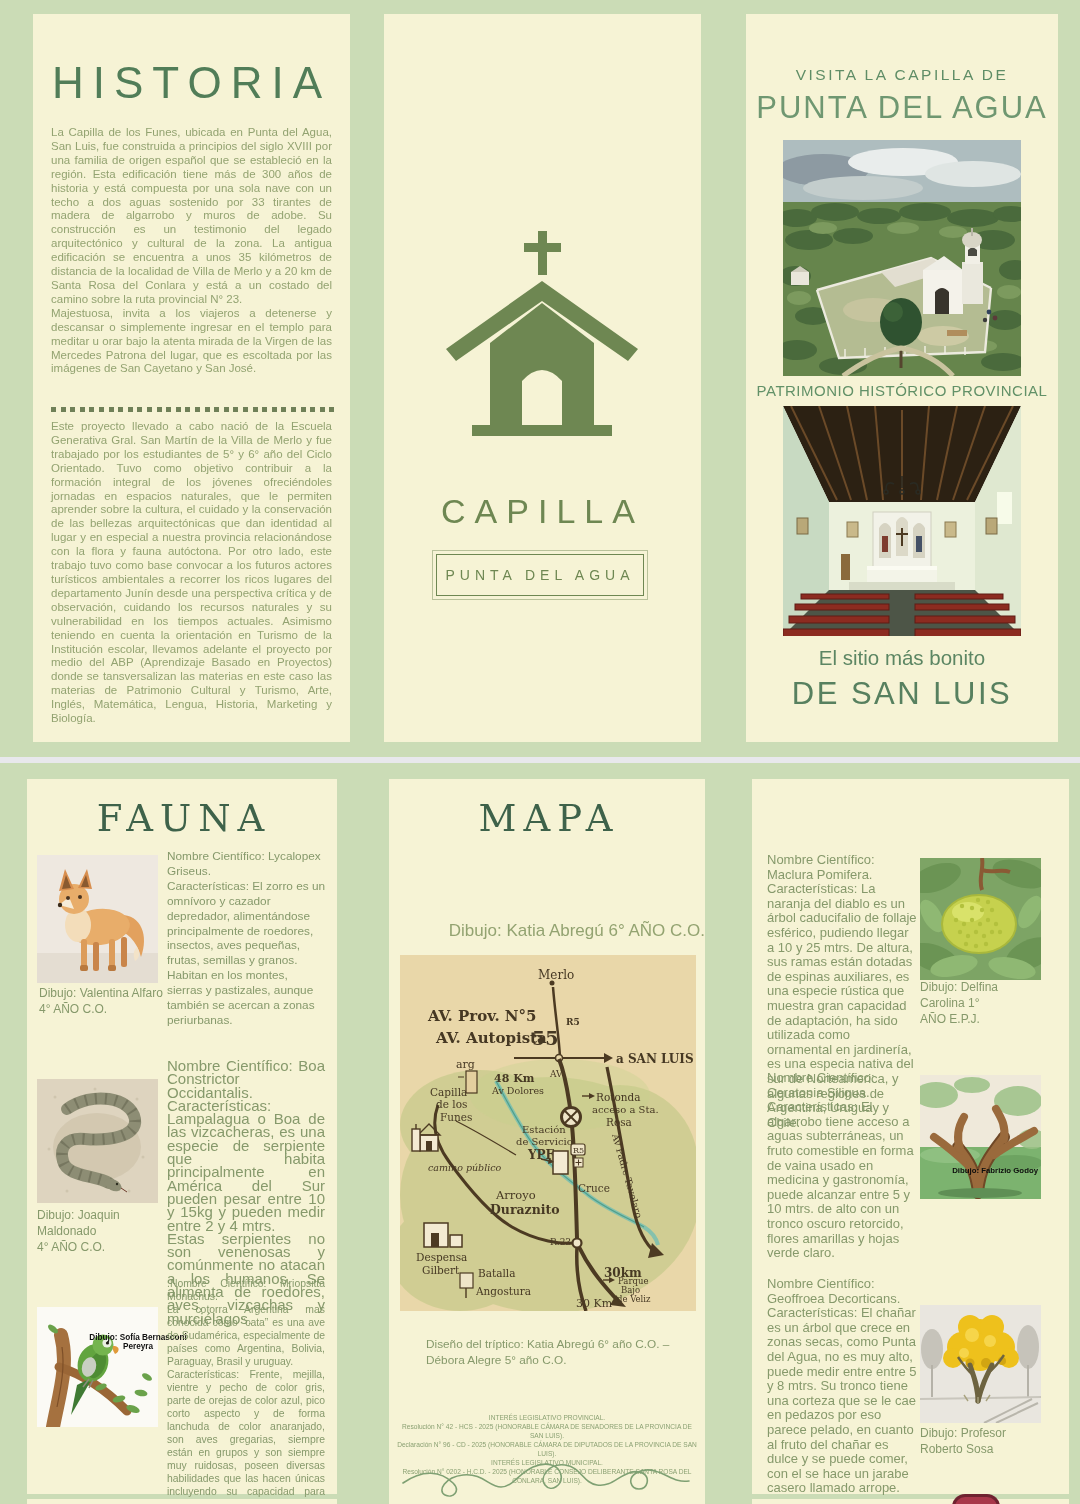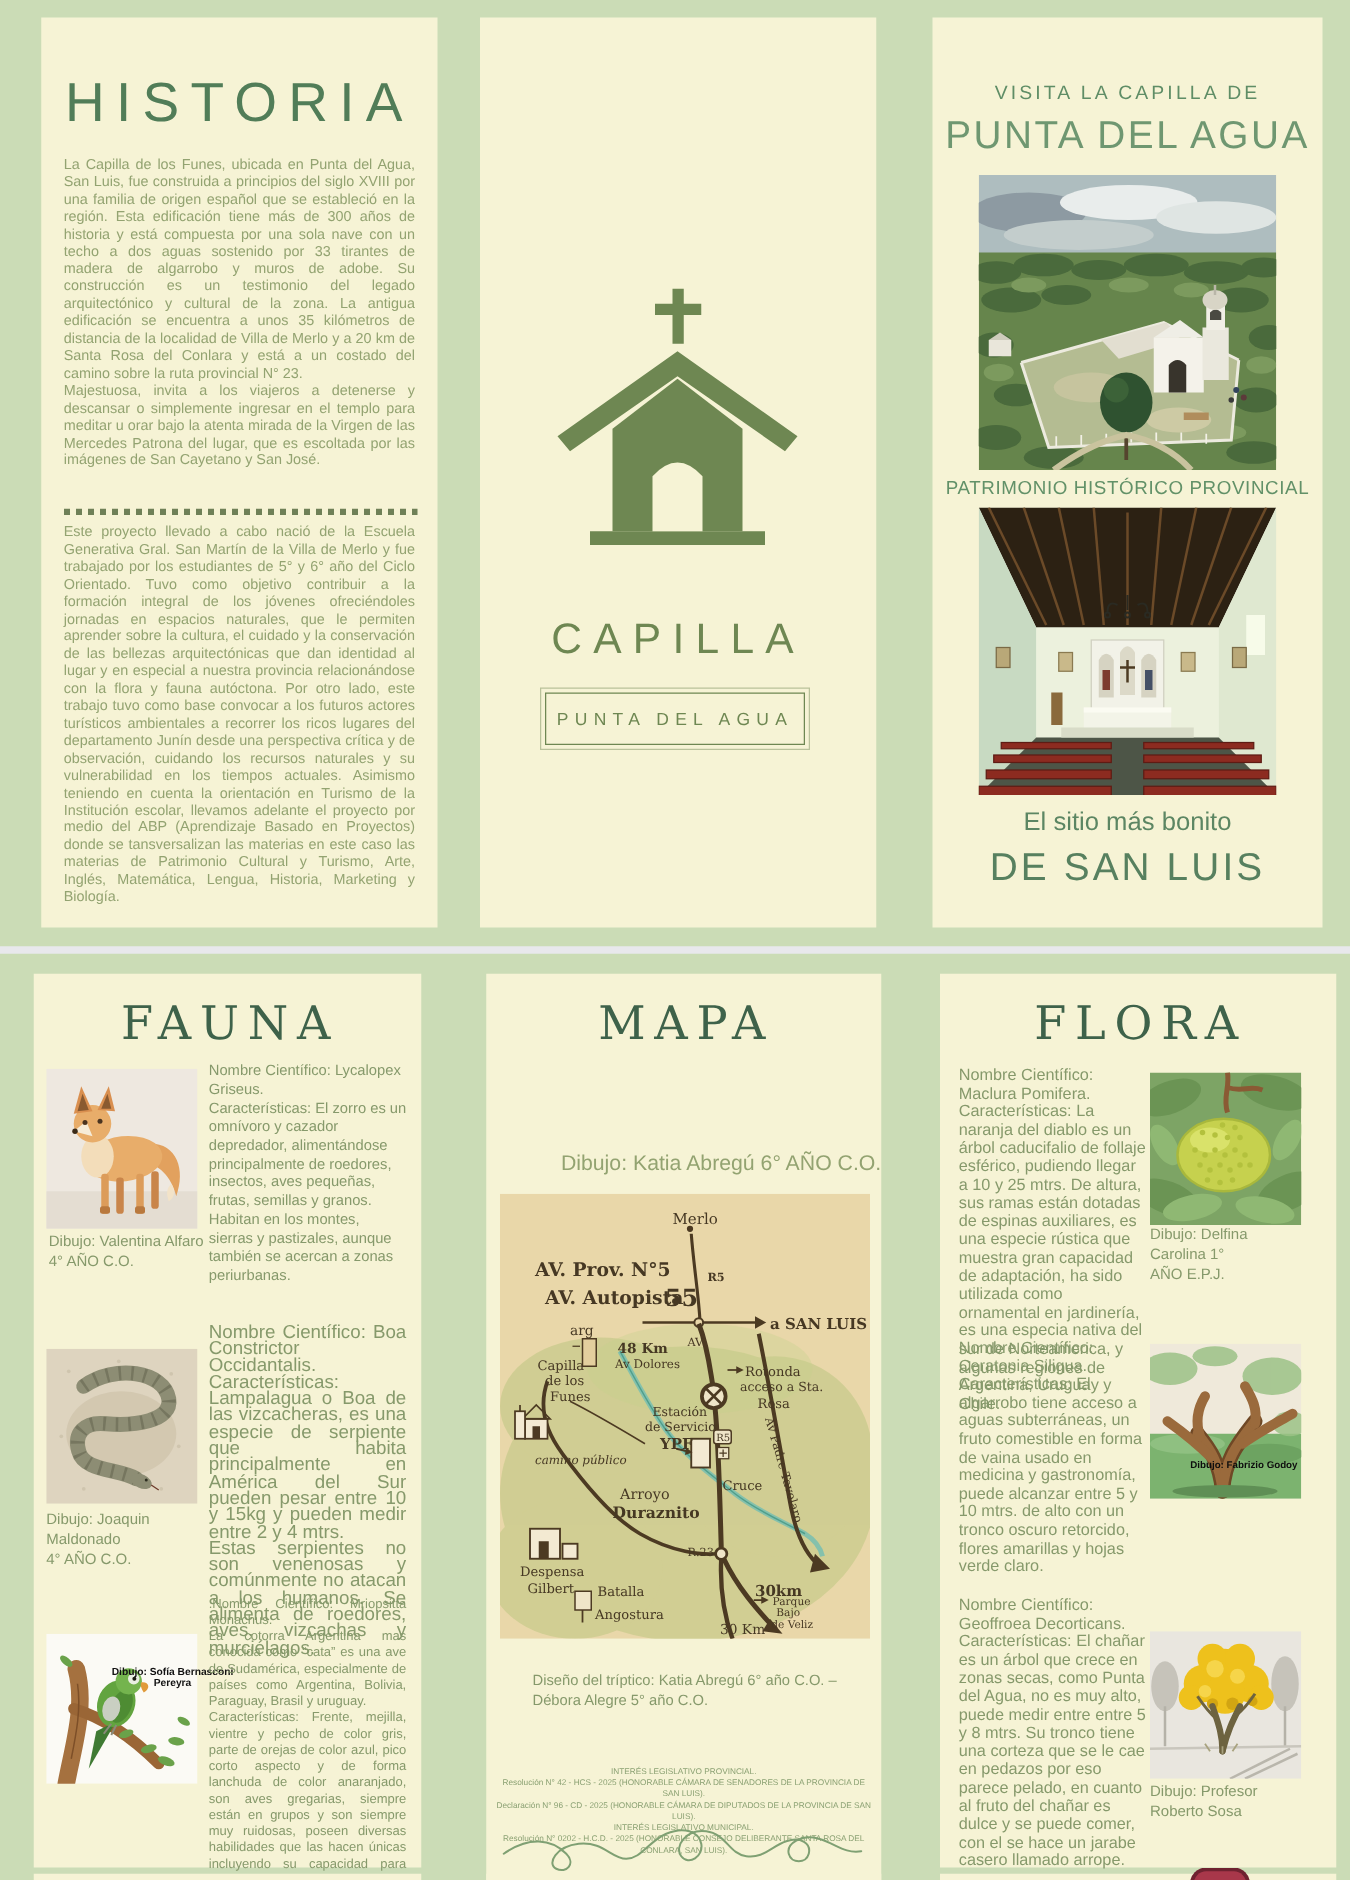--- a/index.html
+++ b/index.html
@@ -448,21 +448,20 @@
       <div>Resolución N° 0202 - H.C.D. - 2025 (HONORABLE CONSEJO DELIBERANTE SANTA ROSA DEL CONLARA, SAN LUIS).</div>
     </div>
     <div class="abs flourish">
       <svg viewBox="0 0 300 44" width="300" height="44">
         <path d="M6,28 C26,14 44,16 56,28 C64,36 56,44 48,40 C40,36 48,22 66,20 C86,18 92,32 104,32 C116,32 122,18 136,12 C150,6 162,10 164,20 C166,30 154,38 148,30 C142,22 152,8 168,10 C184,12 186,28 200,30 C214,32 220,22 232,18 C244,14 252,20 250,28 C248,36 236,36 234,28 C232,20 244,12 258,16 C272,20 278,28 292,26" fill="none" stroke="#7fa073" stroke-width="1.6" stroke-linecap="round"></path>
       </svg>
     </div>
   </section>
 
   <section class="panel p-flora">
-    <div class="abs serif-title">FLORA</div>
 
     <div class="abs flora-t1 flora-text pre">Nombre Científico: Maclura Pomifera.
 Características: La naranja del diablo es un árbol caducifalio de follaje esférico, pudiendo llegar a 10 y 25 mtrs. De altura, sus ramas están dotadas de espinas auxiliares, es una especie rústica que muestra gran capacidad de adaptación, ha sido utilizada como ornamental en jardinería, es una especia nativa del sur de Norteamerica, y algunas regiones de Argentina, Uruguay y Chile.</div>
     <div class="abs flora-img" style="top:79px;">
       <svg viewBox="0 0 121 122" width="121" height="122">
         <rect width="121" height="122" fill="#7da465"></rect>
         <g fill="#6b9454">
           <ellipse cx="16" cy="20" rx="26" ry="13" transform="rotate(-20 16 20)"></ellipse>
           <ellipse cx="100" cy="16" rx="28" ry="13" transform="rotate(15 100 16)"></ellipse>
           <ellipse cx="110" cy="96" rx="26" ry="14" transform="rotate(-25 110 96)"></ellipse>

